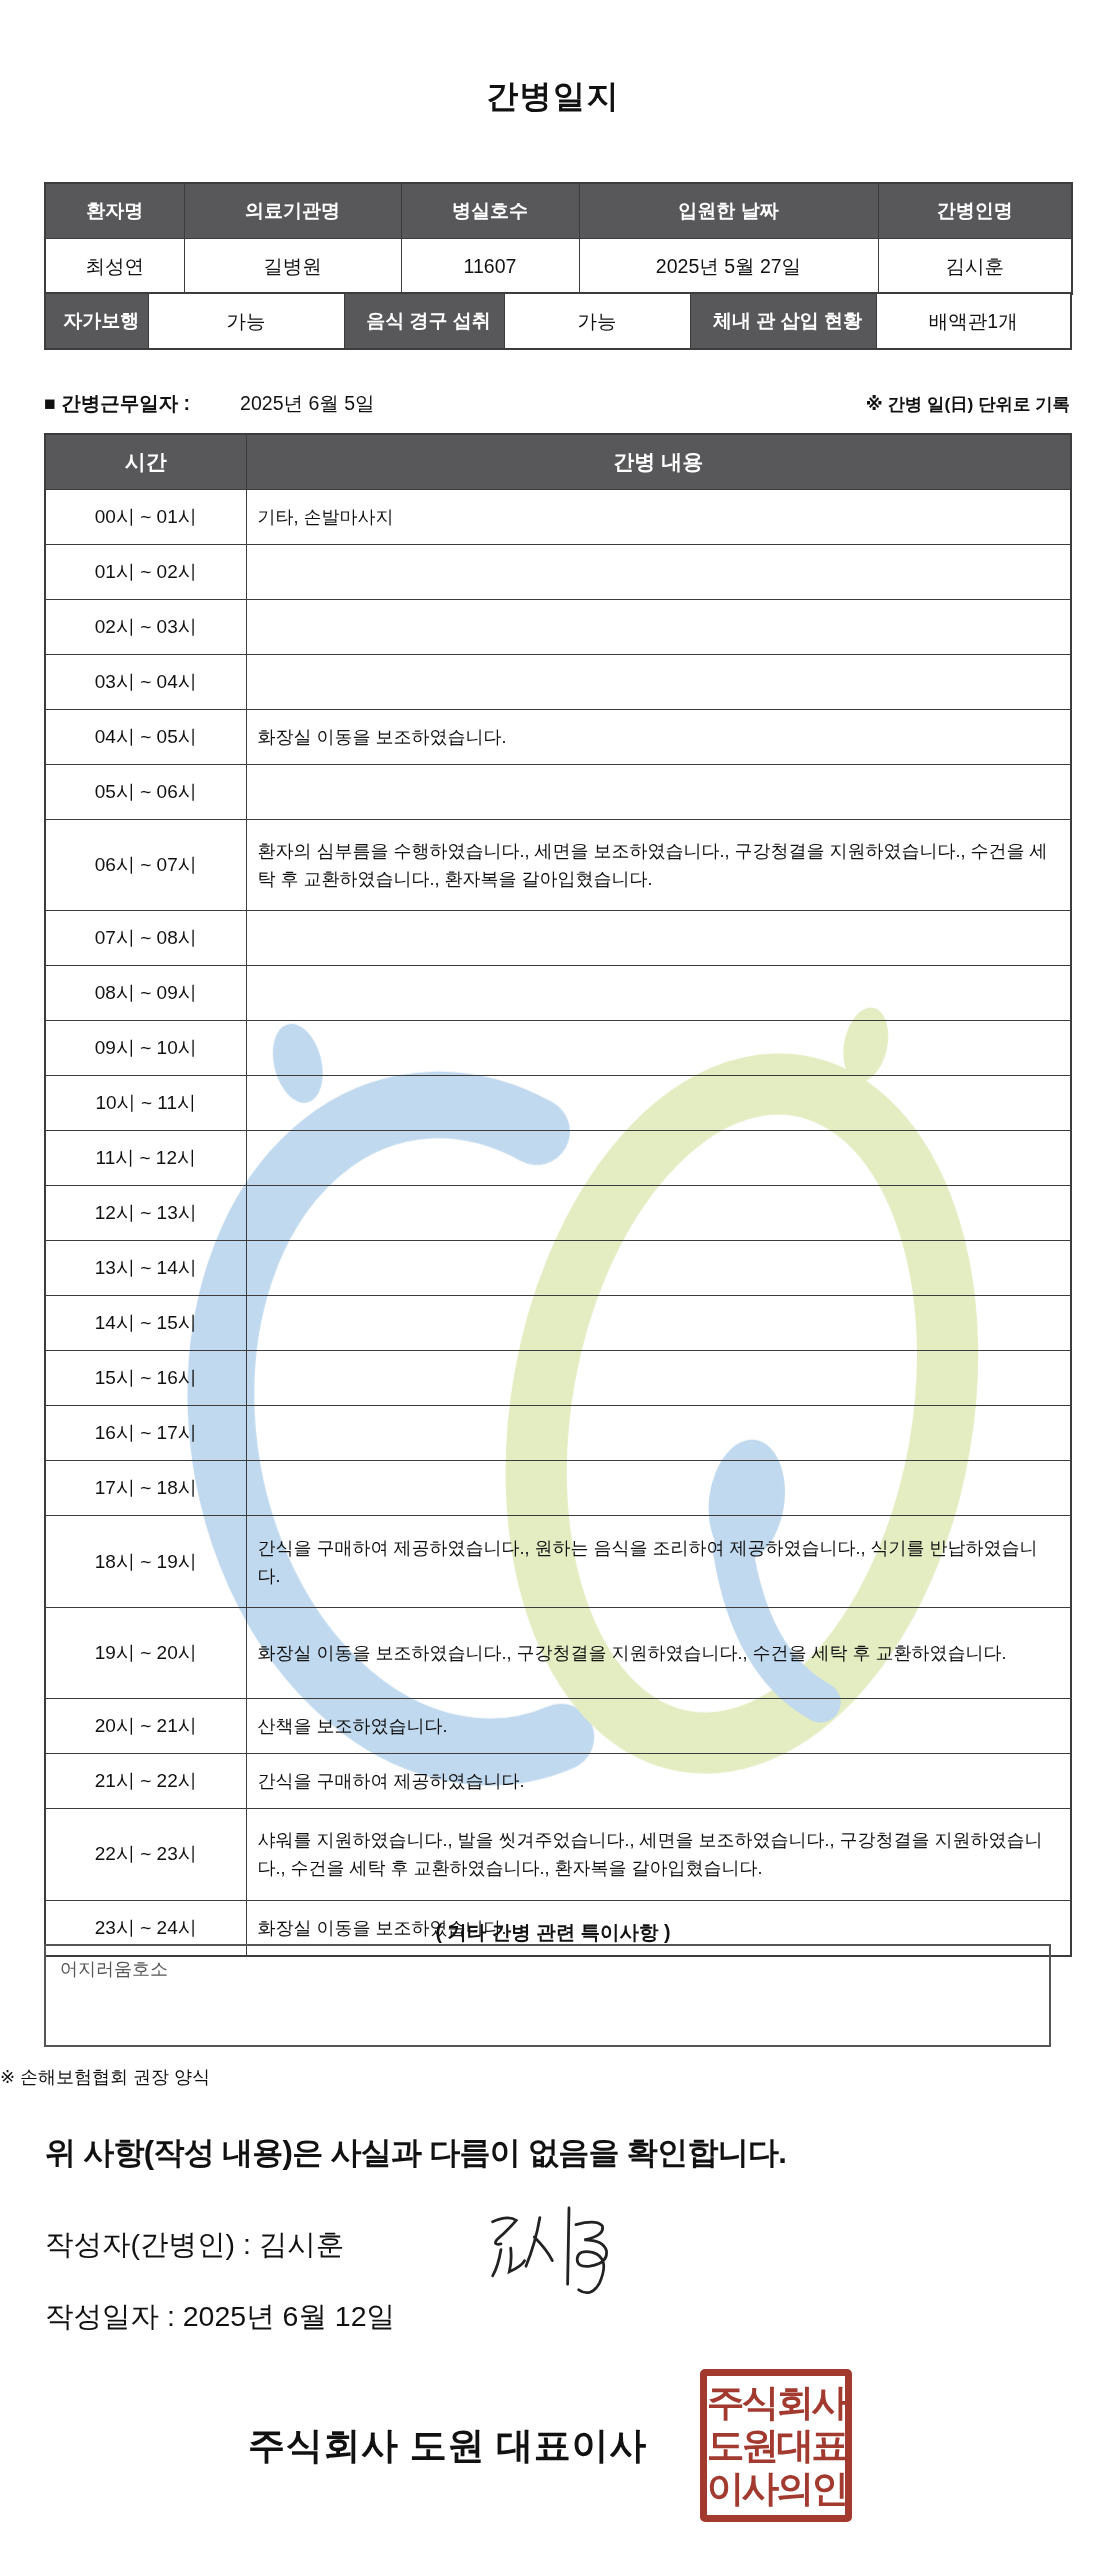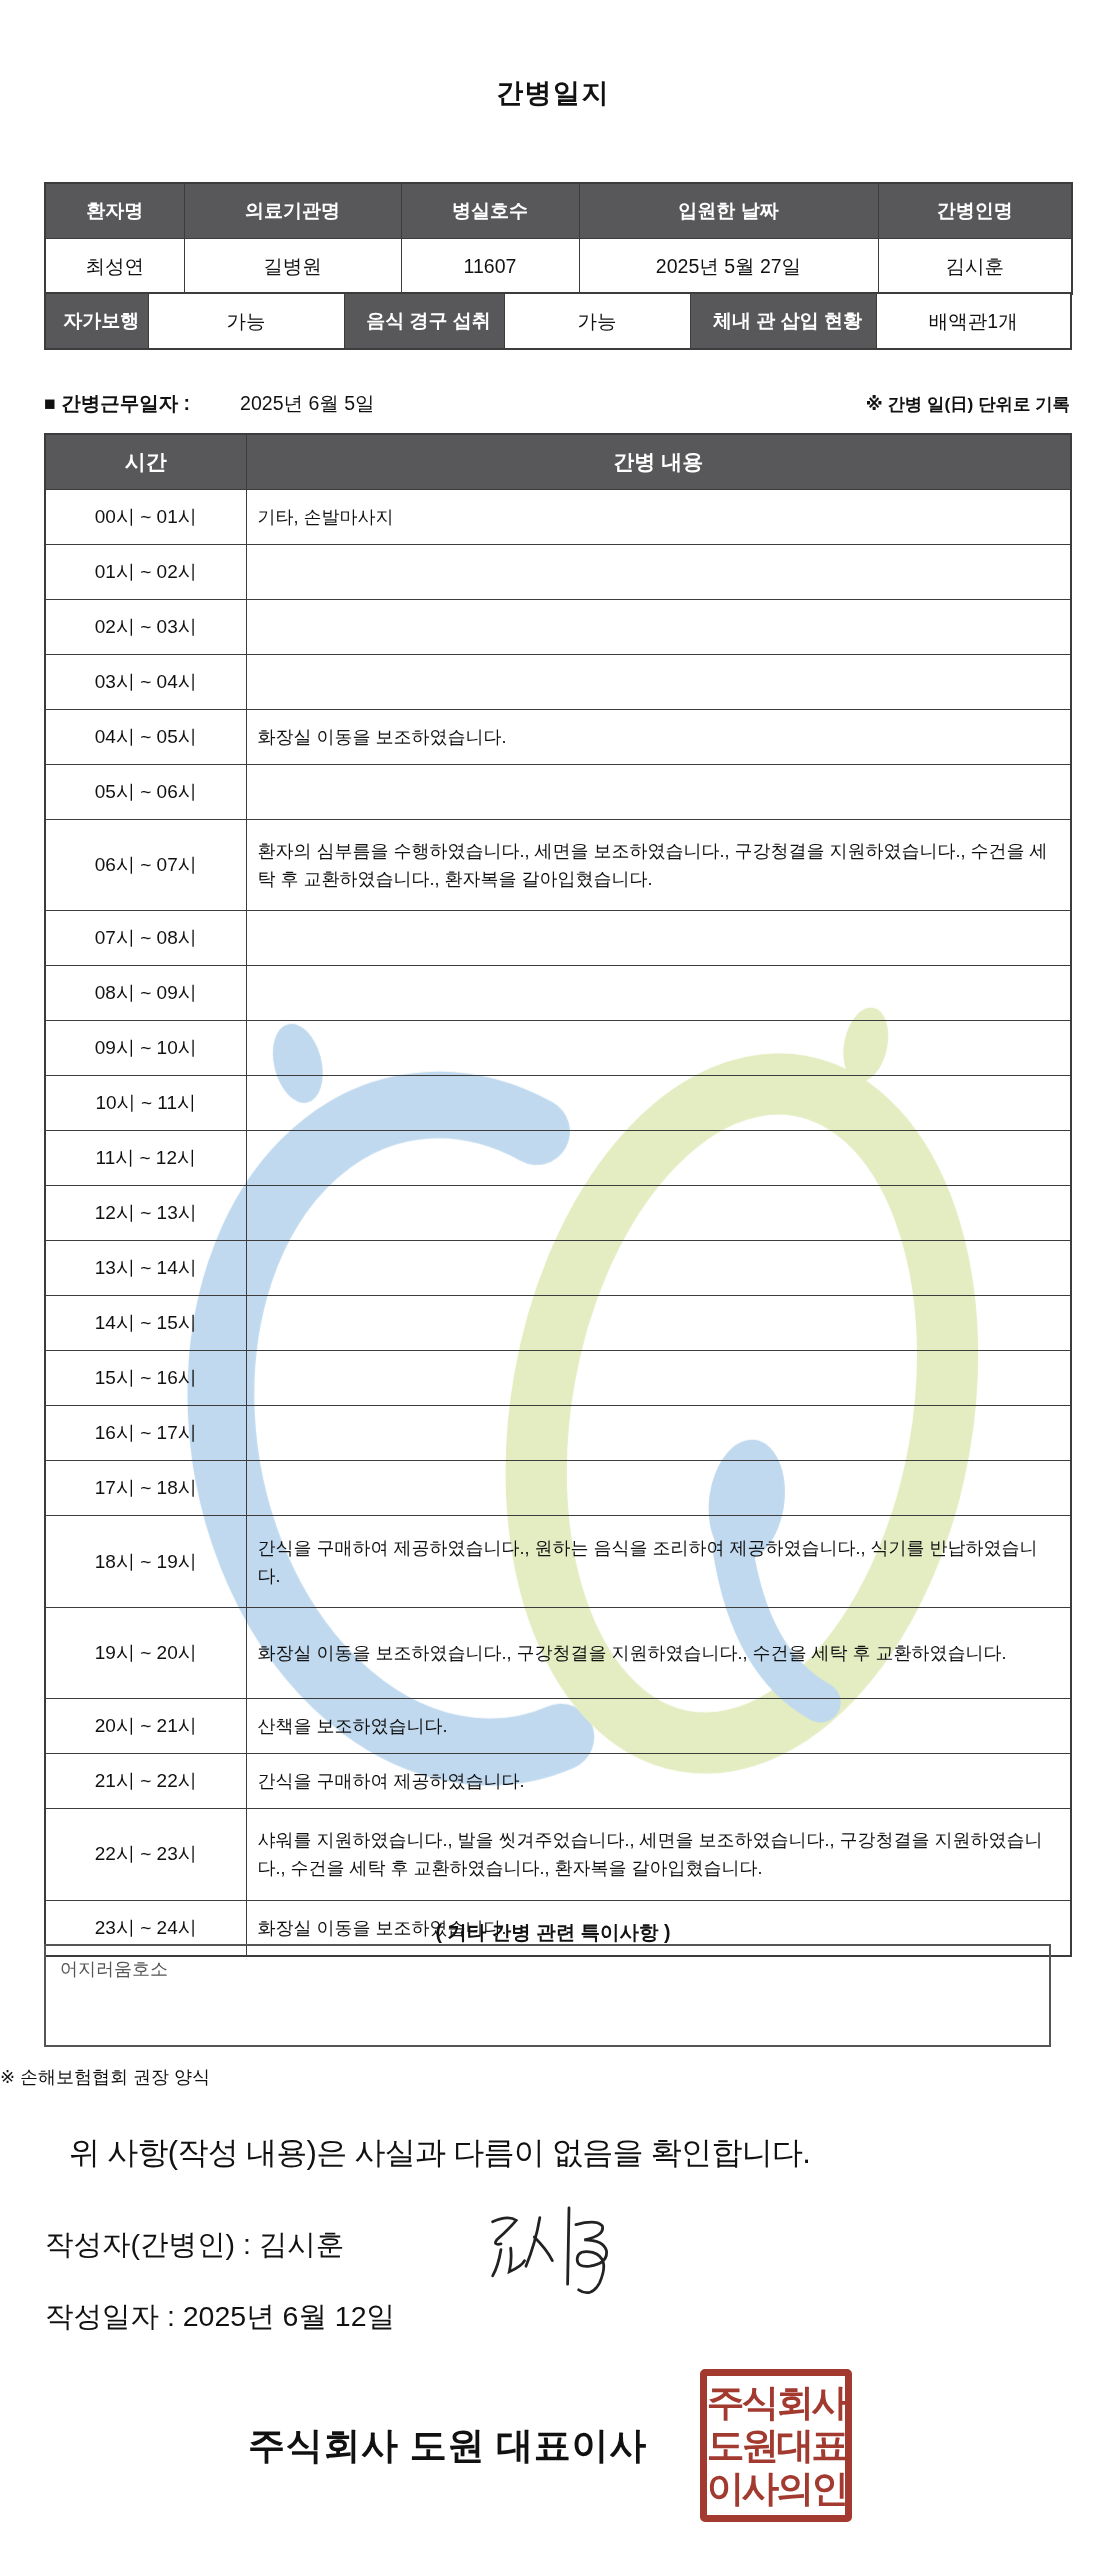--- a/index.html
+++ b/index.html
@@ -1,21 +1,21 @@
 <!DOCTYPE html>
 <html style="font-size:11px"><head>
 <meta charset="utf-8">
 <style>
   html,body{margin:0;padding:0;background:#fff;}
   .page{position:relative;width:1106px;height:2576px;background:#ffffff;overflow:hidden;
         font-family:"Liberation Sans","DejaVu Sans",sans-serif;color:#111;}
   .abs{position:absolute;}
 
   
-  .title{top:75px;left:0;width:1106px;text-align:center;font-size:27px;font-weight:bold;letter-spacing:1.4px;}
+  .title{top:75px;left:0;width:1106px;text-align:center;font-size:32px;font-weight:bold;letter-spacing:1.4px;}
 
   
   table{border-collapse:collapse;table-layout:fixed;}
   .t1,.t2,.care{border:2.1px solid #3c3c3c;}
   .t1 th,.t1 td,.t2 th,.t2 td,.care th,.care td{border:1.4px solid #3c3c3c;overflow:hidden;}
   th.dark,td.dark{background:#58585a;color:#ffffff;font-weight:bold;}
 
   
   .t1{top:182px;left:44px;width:1026px;}
   .t1 th{height:52px;font-size:19px;}
@@ -40,21 +40,21 @@
   .care td.content{font-size:18px;text-align:left;padding:4.2px 11px;line-height:28px;}
   .care tr.tall td{height:82px;}
 
   
   .notes-title{top:1919px;left:0;width:1106px;text-align:center;font-size:19.5px;font-weight:bold;}
   .notes-box{top:1944px;left:44px;width:1003px;height:99px;border:2.1px solid #555;background:transparent;}
   .notes-text{margin:11px 0 0 14px;font-size:18px;color:#555;}
   .form-note{top:2065px;left:0;width:1026px;text-align:left;font-size:18px;font-weight:normal;}
 
   
-  .confirm{top:2132px;left:45px;font-size:31px;font-weight:normal;letter-spacing:-0.7px;margin-left:24px;}
+  .confirm{top:2132px;left:45px;font-size:31px;font-weight:bold;letter-spacing:-0.7px;}
   .writer{top:2226px;left:45px;font-size:28.5px;font-weight:500;}
   .wdate{top:2298px;left:45px;font-size:28.5px;font-weight:500;}
   .company{top:2421px;left:248px;font-size:37px;font-weight:bold;letter-spacing:0.7px;}
 
   
   .stamp{top:2369px;left:700px;width:152px;height:153px;box-sizing:border-box;
          border:7.7px solid #a23a30;border-radius:5px;display:flex;flex-direction:column;
          justify-content:center;align-items:center;padding:1.4px 0;}
   .stamp div{color:#a23a30;font-size:37px;font-weight:bold;letter-spacing:-2.8px;line-height:43px;
              transform:scaleX(1.02);white-space:nowrap;}

